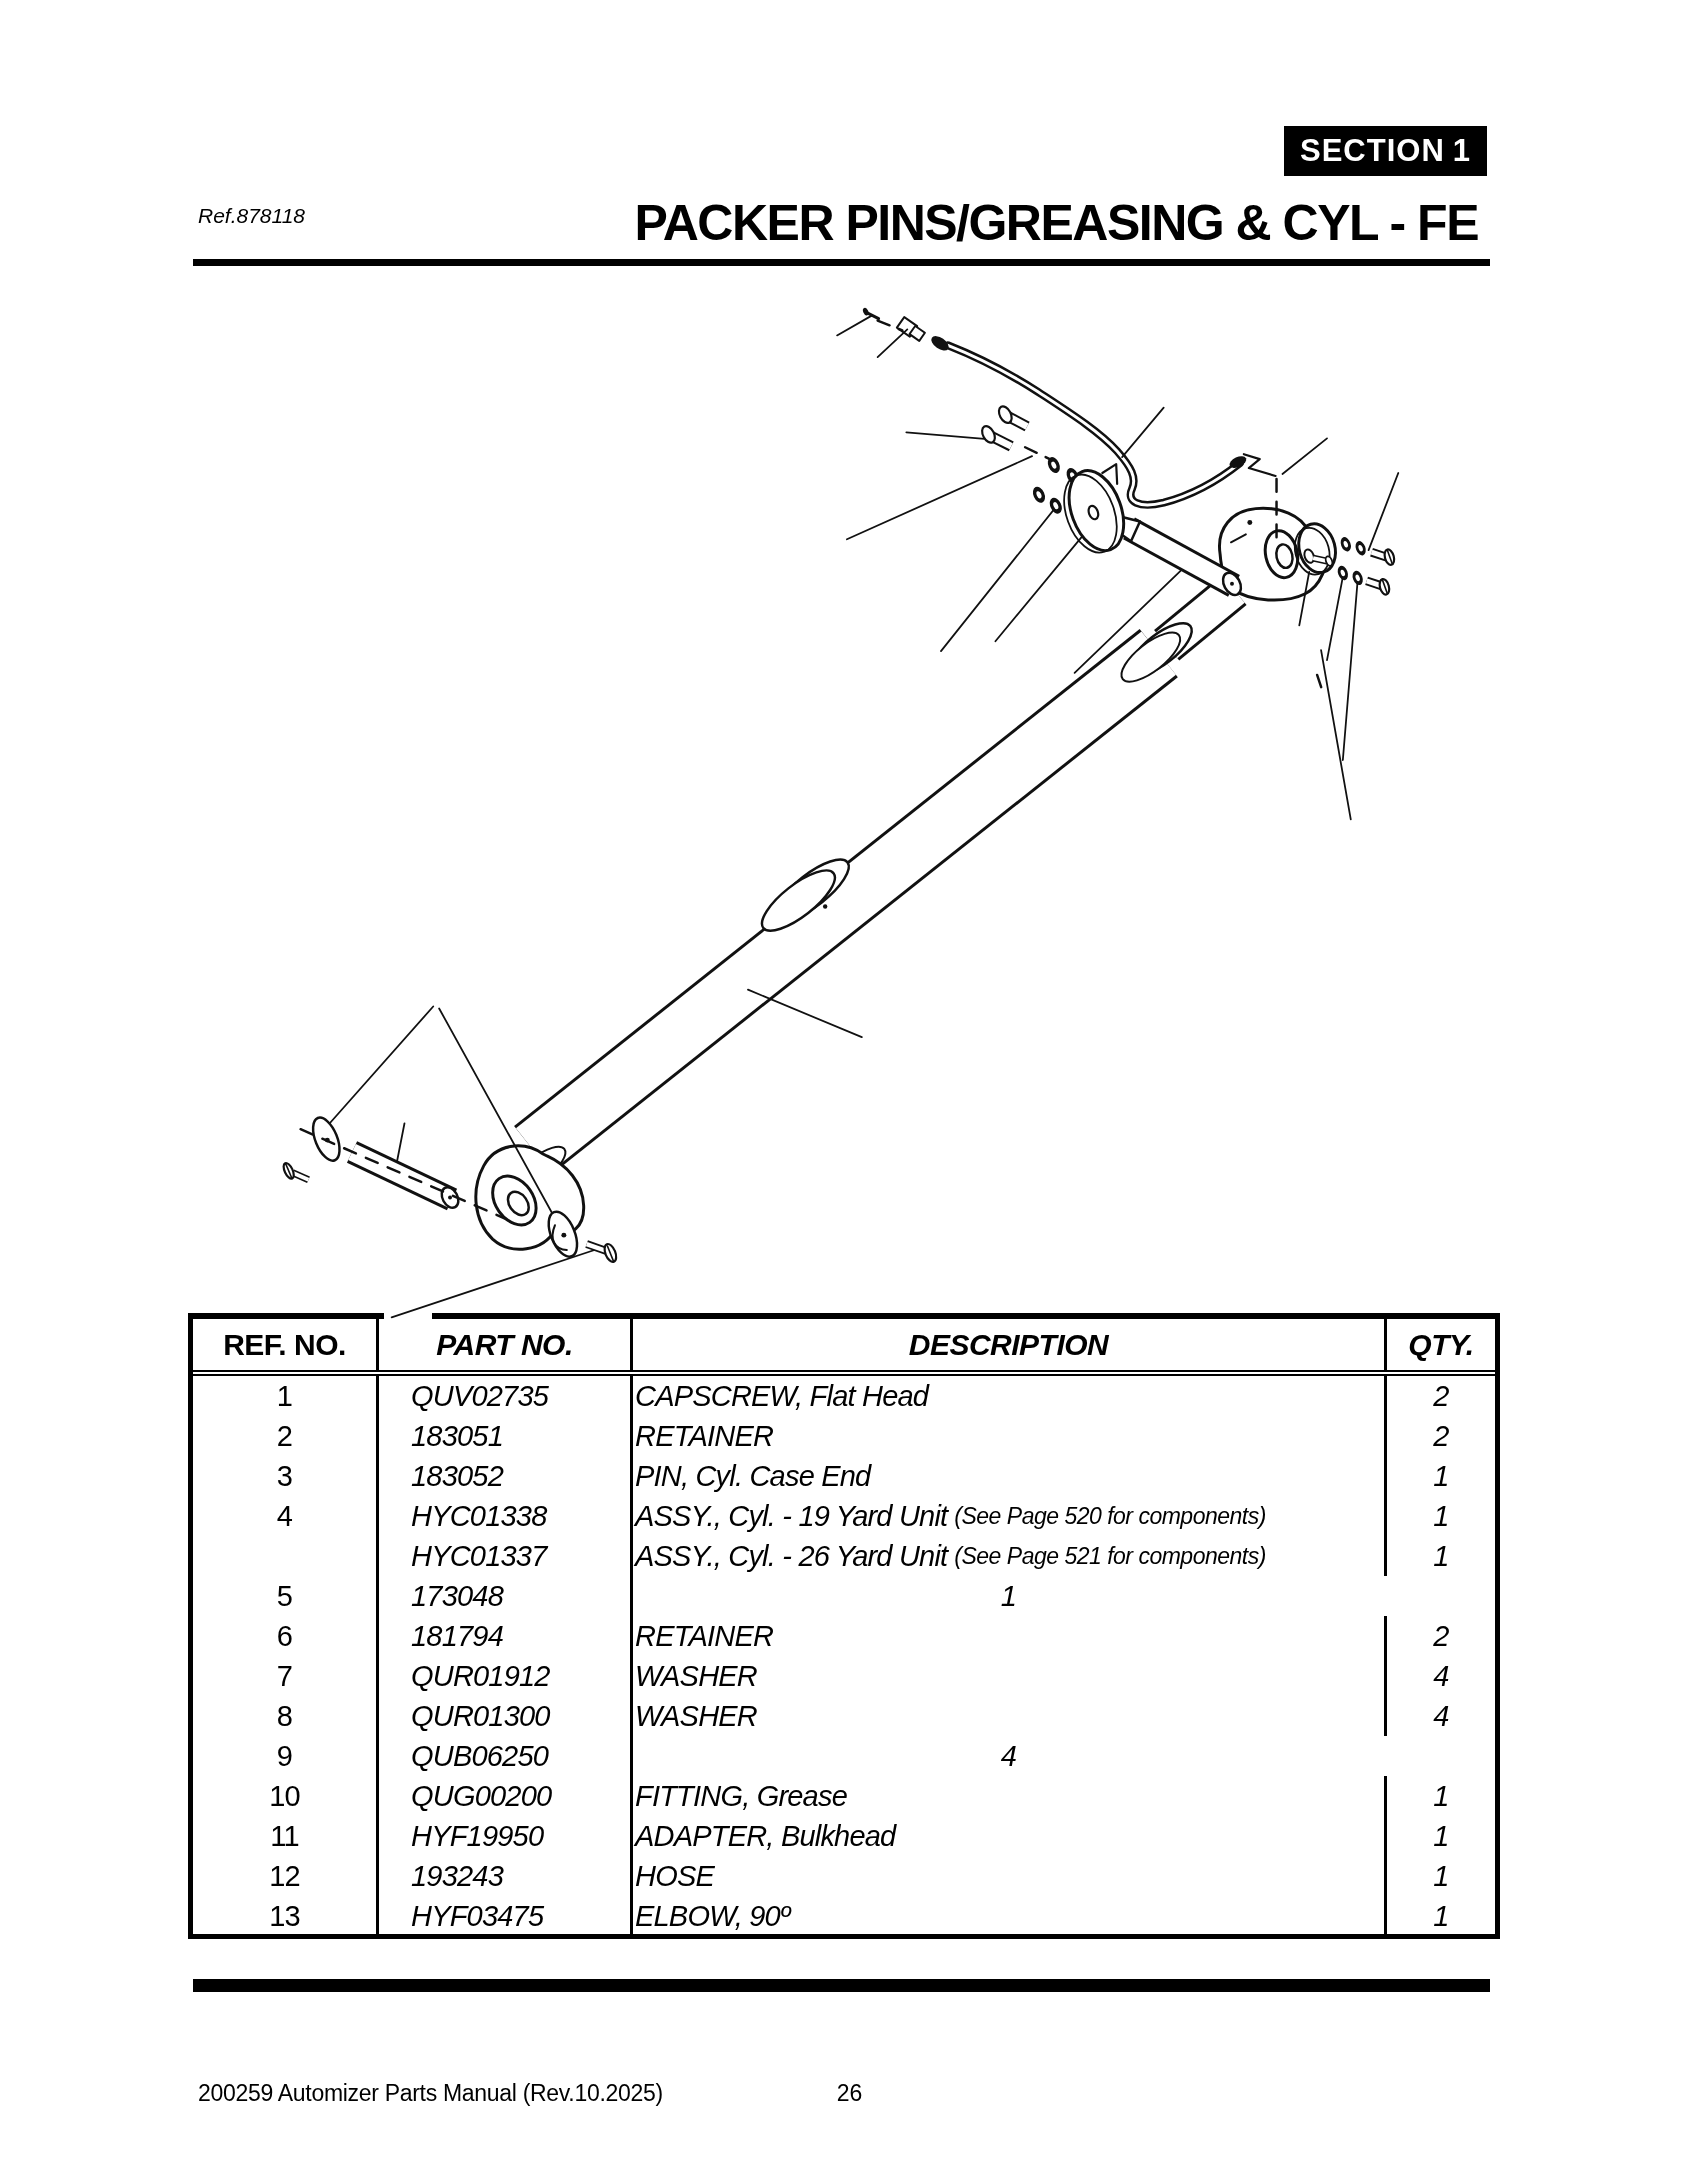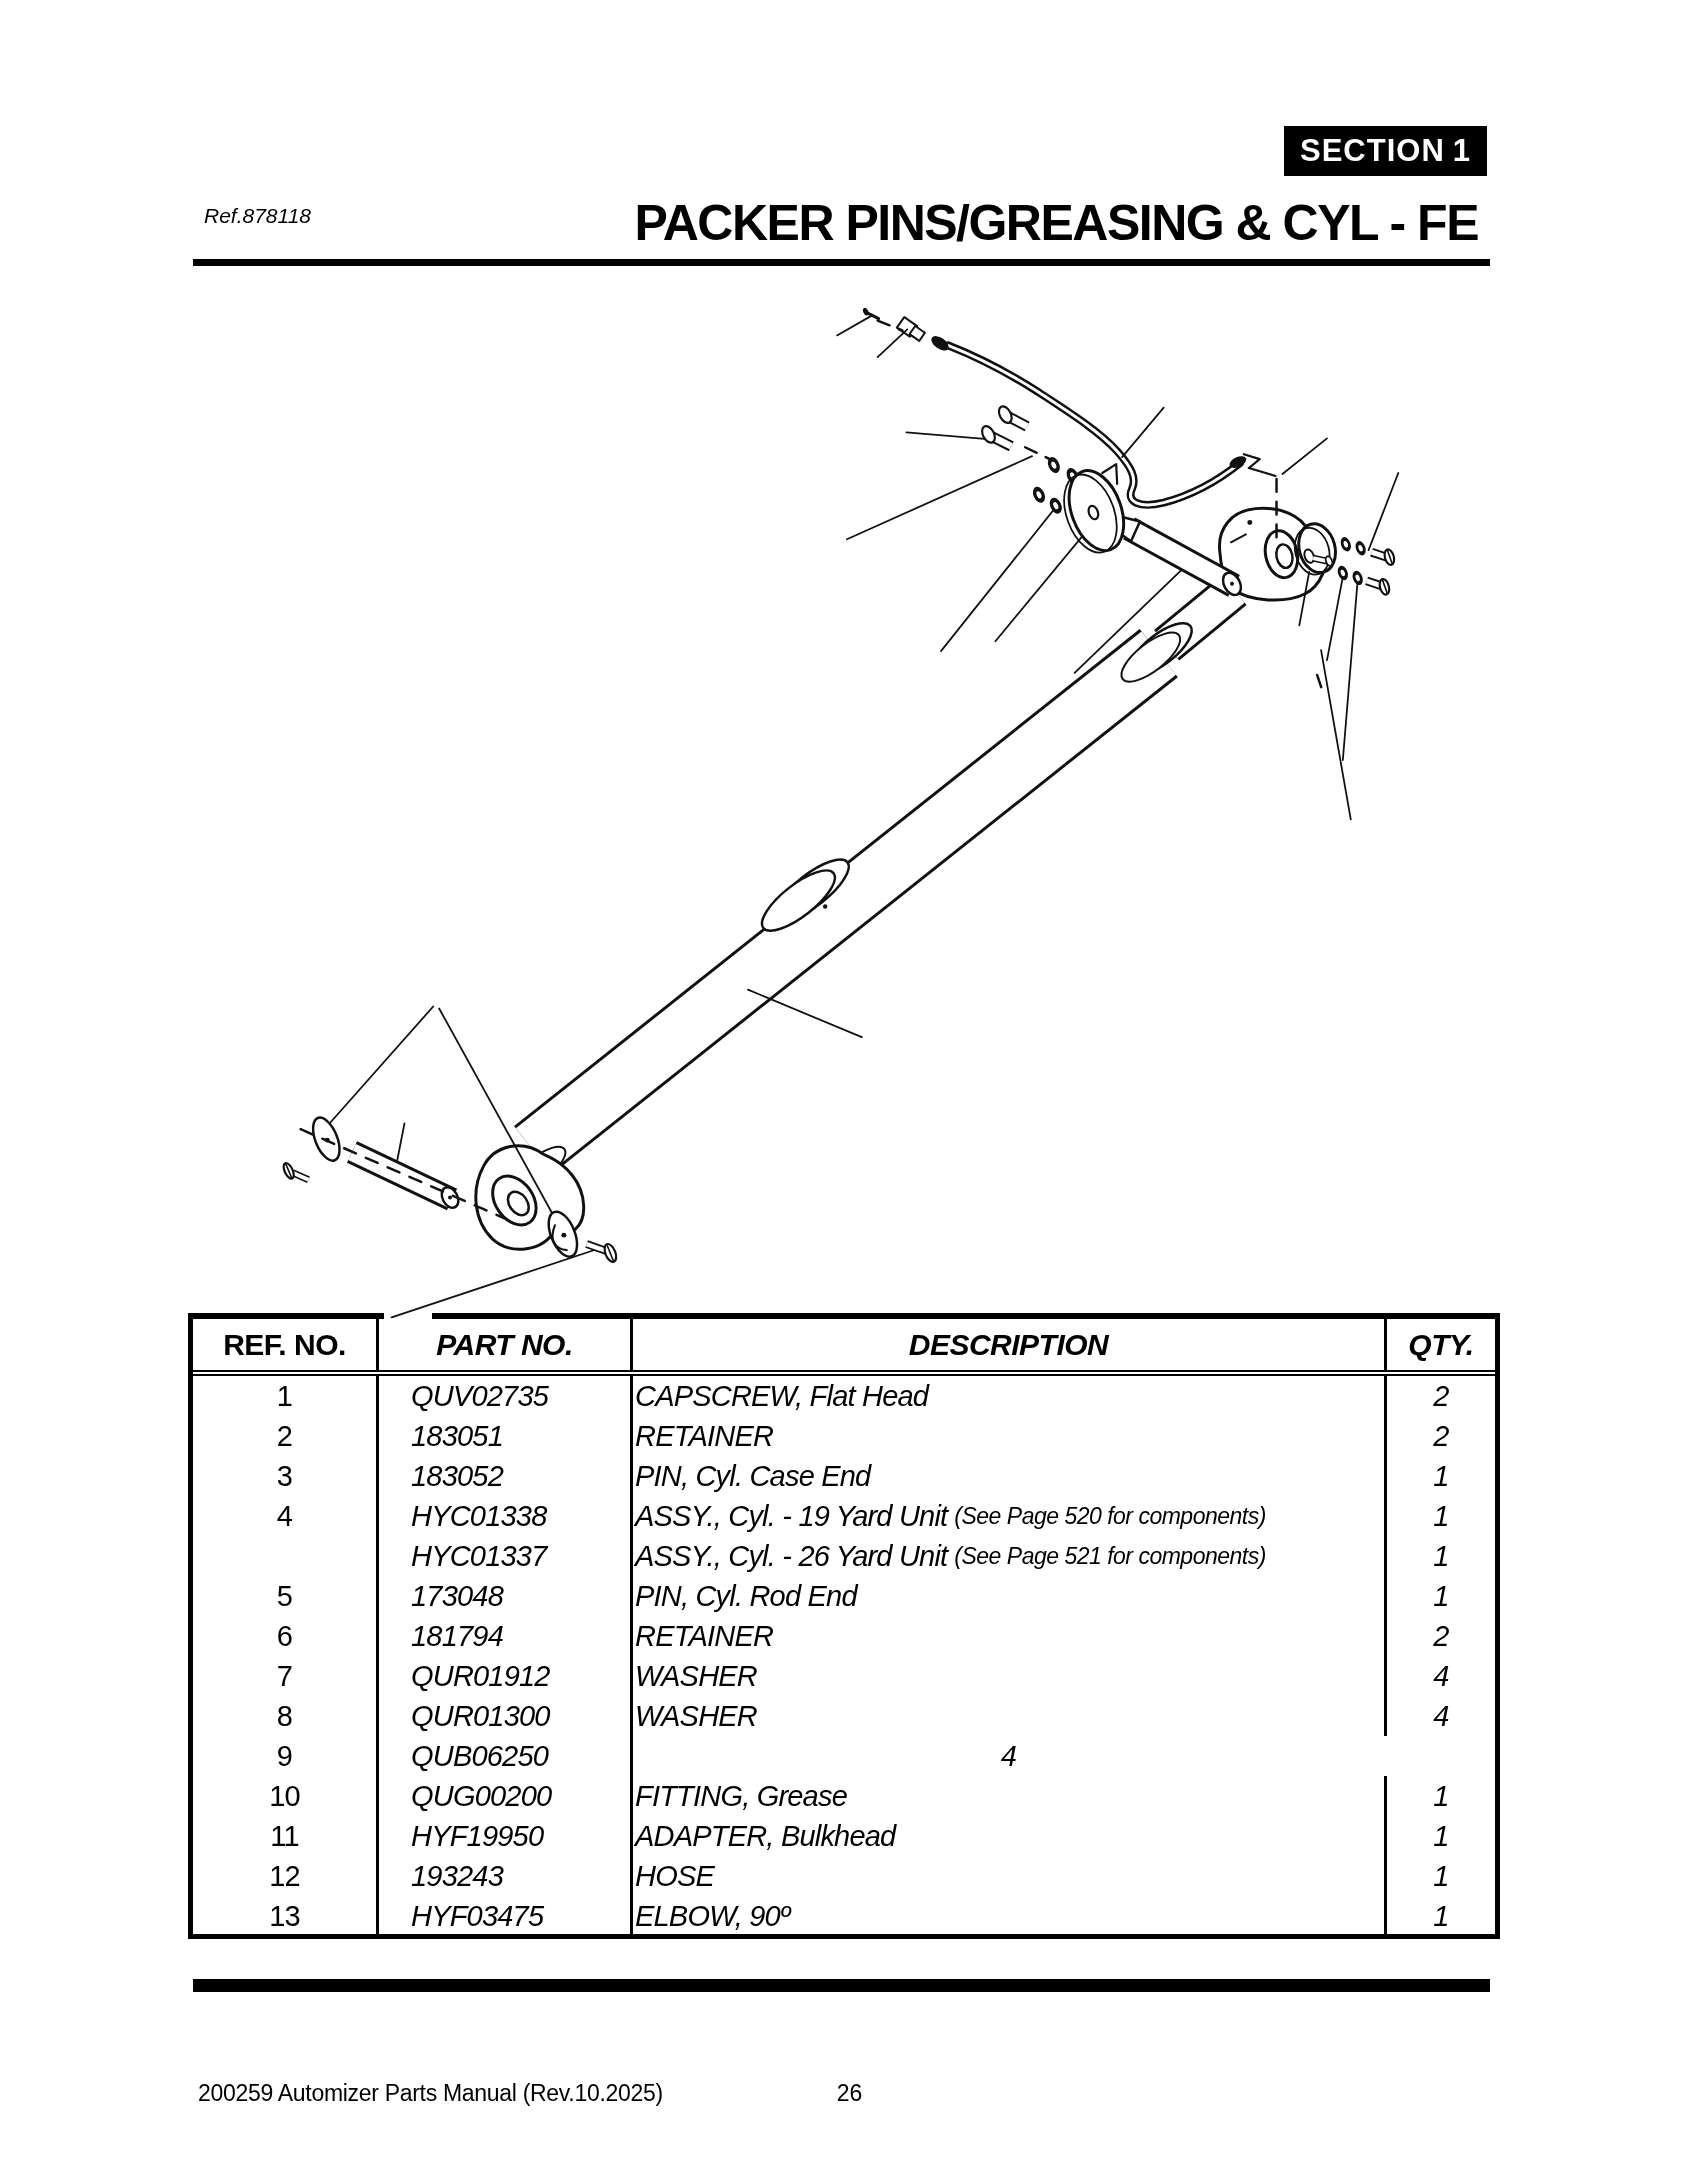--- a/index.html
+++ b/index.html
@@ -1,20 +1,20 @@
 <!DOCTYPE html>
 <html><head>
 <meta charset="utf-8">
 <style>
   html,body{margin:0;padding:0;background:#ffffff;}
   body{width:1683px;height:2178px;position:relative;font-family:"Liberation Sans",sans-serif;color:#000;overflow:hidden;}
   .abs{position:absolute;}
 
   
-  #ref-label{left:204px;top:204px;font-style:italic;font-size:21px;letter-spacing:0;}
+  #ref-label{left:198px;top:204px;font-style:italic;font-size:21px;letter-spacing:0;}
   #section-badge{left:1284px;top:126px;width:203px;height:50px;background:#000;color:#fff;
     display:flex;align-items:center;justify-content:space-between;padding:16px 16px;box-sizing:border-box;
     font-weight:bold;font-size:31px;letter-spacing:1px;}
   #page-title{left:0;top:194px;width:1478px;text-align:right;font-weight:bold;font-size:50px;letter-spacing:-1.5px;white-space:nowrap;}
   #title-rule{left:193px;top:259px;width:1297px;height:7px;background:#000;}
 
   
   #diagram{left:149px;top:277px;width:1386px;height:1069px;z-index:3;pointer-events:none;}
 
   
@@ -295,24 +295,20 @@
     <div class="c desc">
       <span>ASSY., Cyl. - 26 Yard Unit</span>
           <span class="note">(See Page 521 for components)</span>
     </div>
     <div class="c qty">1</div>
   </div>
 
   <div class="tr">
     <div class="c ref">5</div>
     <div class="c part">173048</div>
-    <div class="c desc">
-      <span>PIN, Cyl. Rod End</span>
-          <span class="note"></span>
-    </div>
     <div class="c qty">1</div>
   </div>
 
   <div class="tr">
     <div class="c ref">6</div>
     <div class="c part">181794</div>
     <div class="c desc">
       <span>RETAINER</span>
           <span class="note"></span>
     </div>

